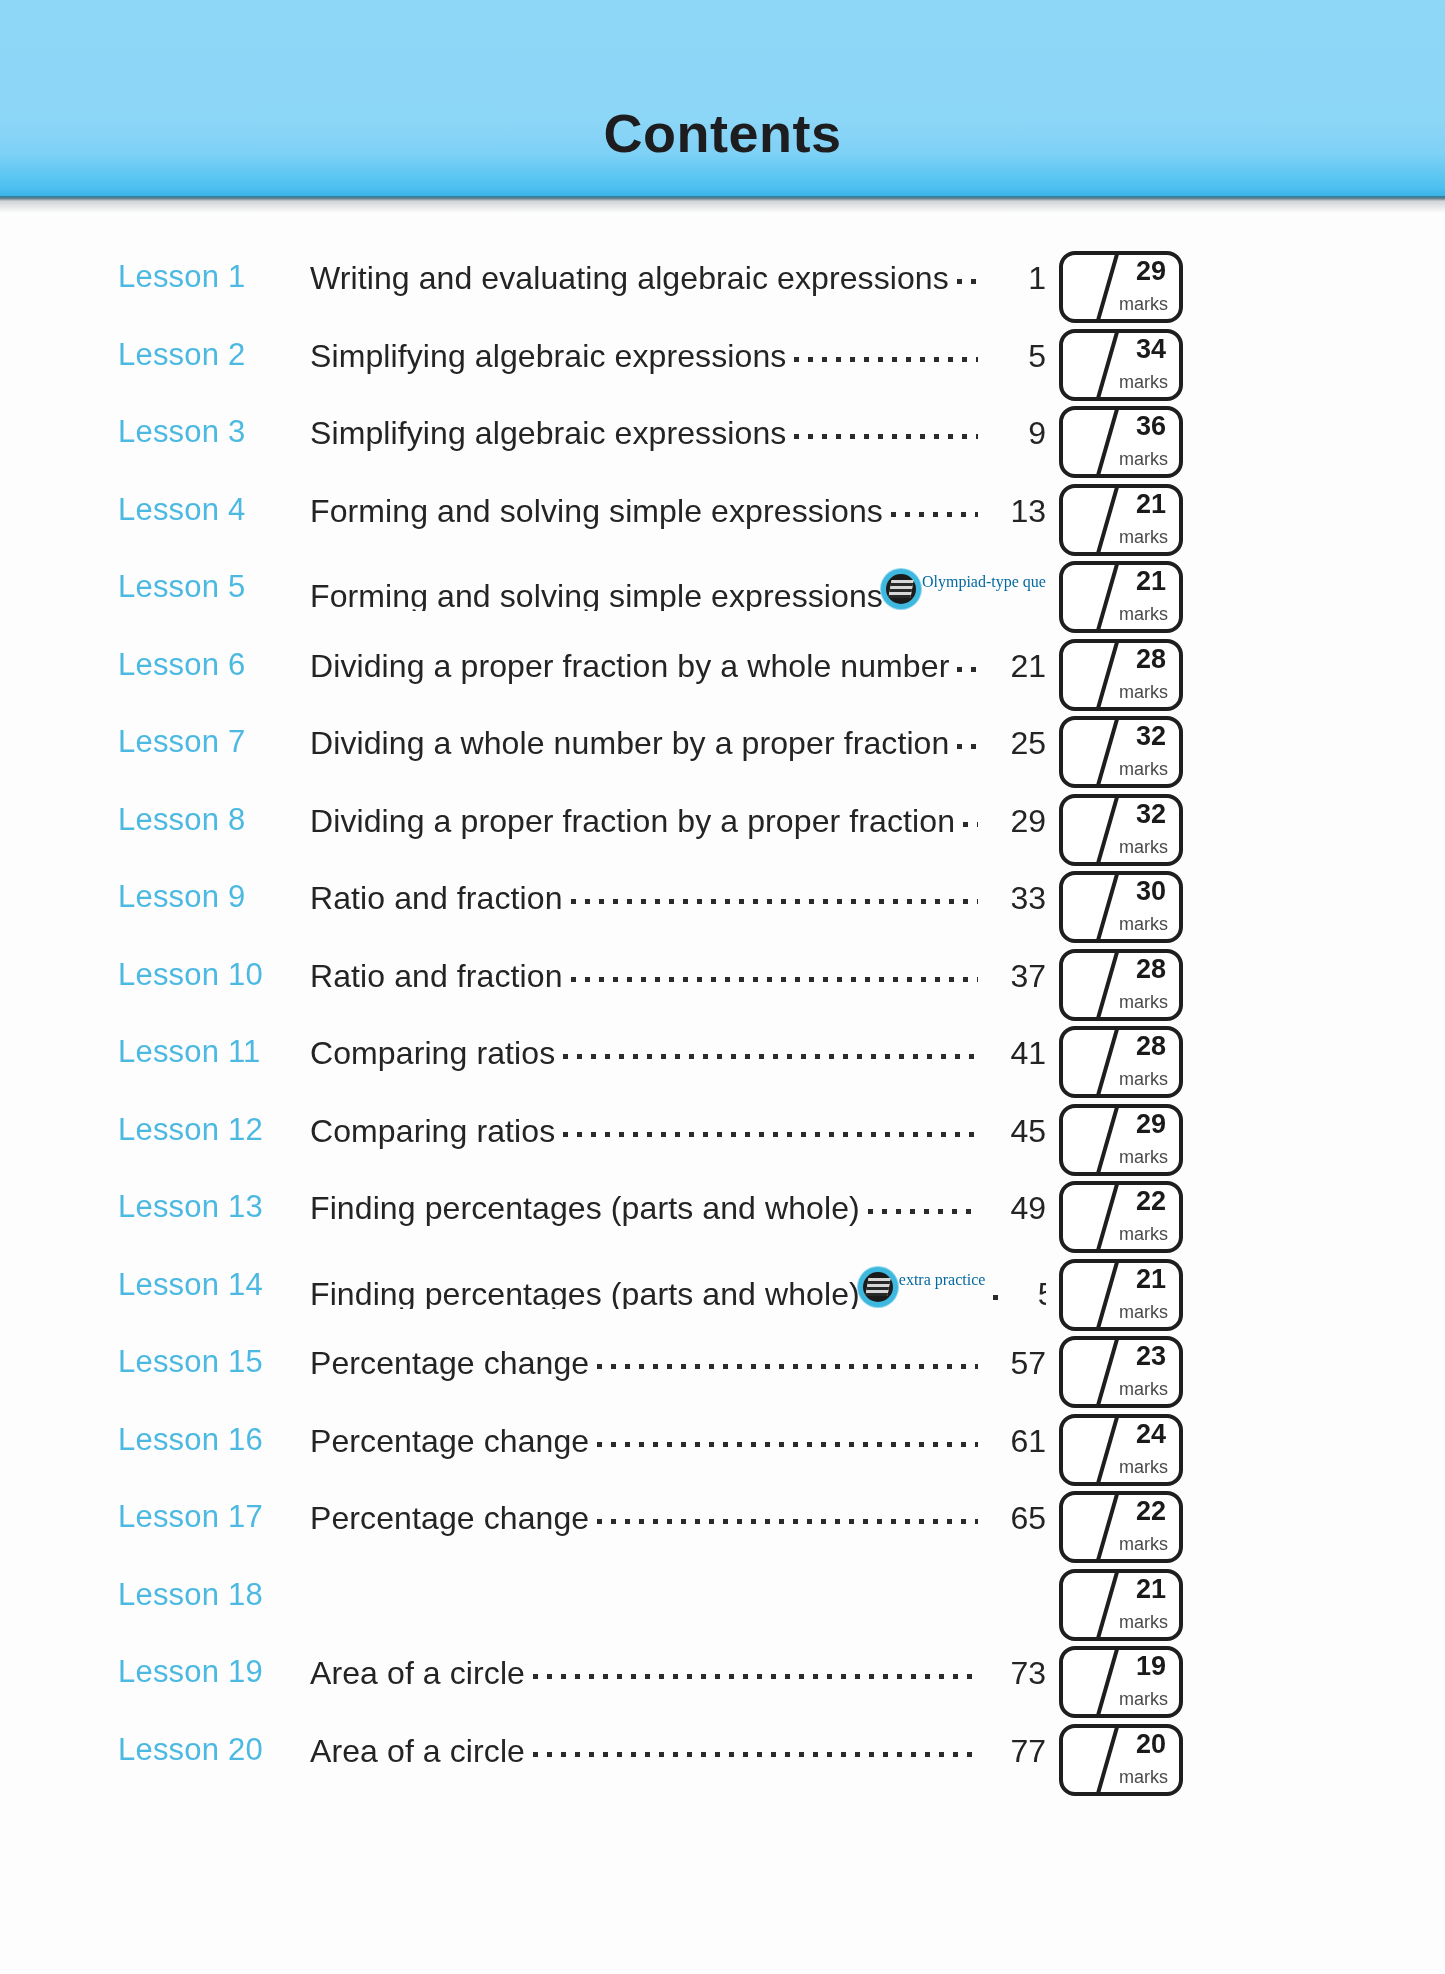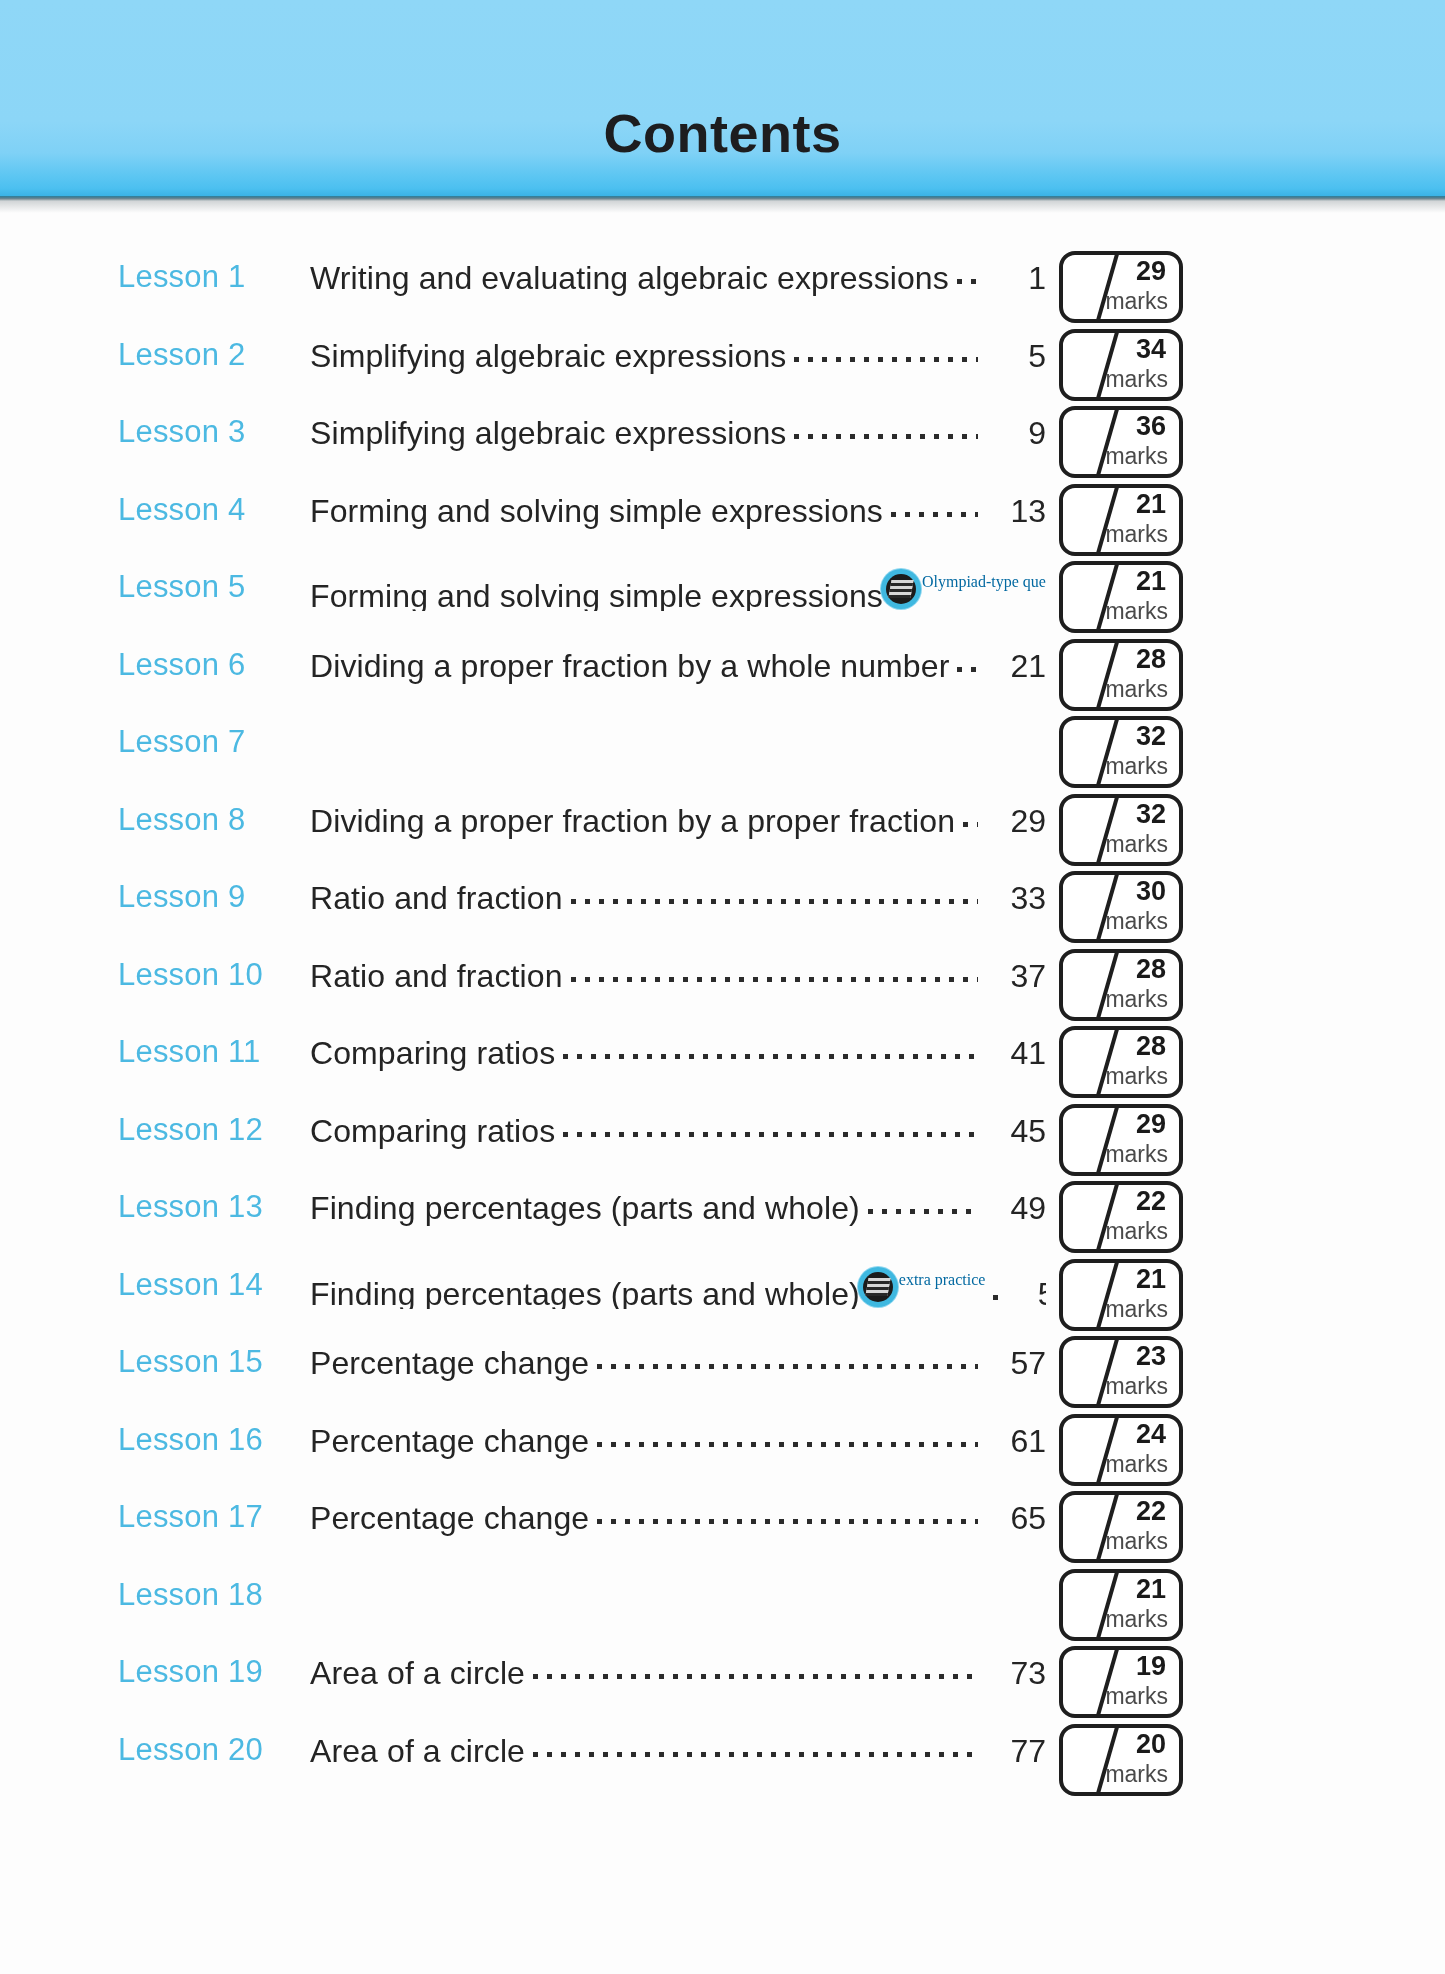--- a/index.html
+++ b/index.html
@@ -201,21 +201,21 @@
     top: 3px;
     font-size: 27px;
     font-weight: bold;
     color: #1a1a1a;
     line-height: 1;
   }
   .marks-word {
     position: absolute;
     right: 11px;
     bottom: 6px;
-    font-size: 23px;
+    font-size: 18px;
     color: #4a4a4a;
     line-height: 1;
     padding-left: 28px;
   }
 </style>
 </head>
 <body>
 
 <div class="header-band"></div>
 <div class="header-rule"></div>
@@ -300,20 +300,25 @@
         <span class="page-num">21</span>
       </span>
       <span class="marks-badge">
         <span class="marks-slash"></span>
         <span class="marks-num">28</span>
         <span class="marks-word">marks</span>
       </span>
     </div>
     <div class="toc-row">
       <span class="lesson-label">Lesson 7</span>
+      <span class="row-body">
+        <span class="lesson-title">Dividing a whole number by a proper fraction</span>
+        <span class="leader"></span>
+        <span class="page-num">25</span>
+      </span>
       <span class="marks-badge">
         <span class="marks-slash"></span>
         <span class="marks-num">32</span>
         <span class="marks-word">marks</span>
       </span>
     </div>
     <div class="toc-row">
       <span class="lesson-label">Lesson 8</span>
       <span class="row-body">
         <span class="lesson-title">Dividing a proper fraction by a proper fraction</span>

